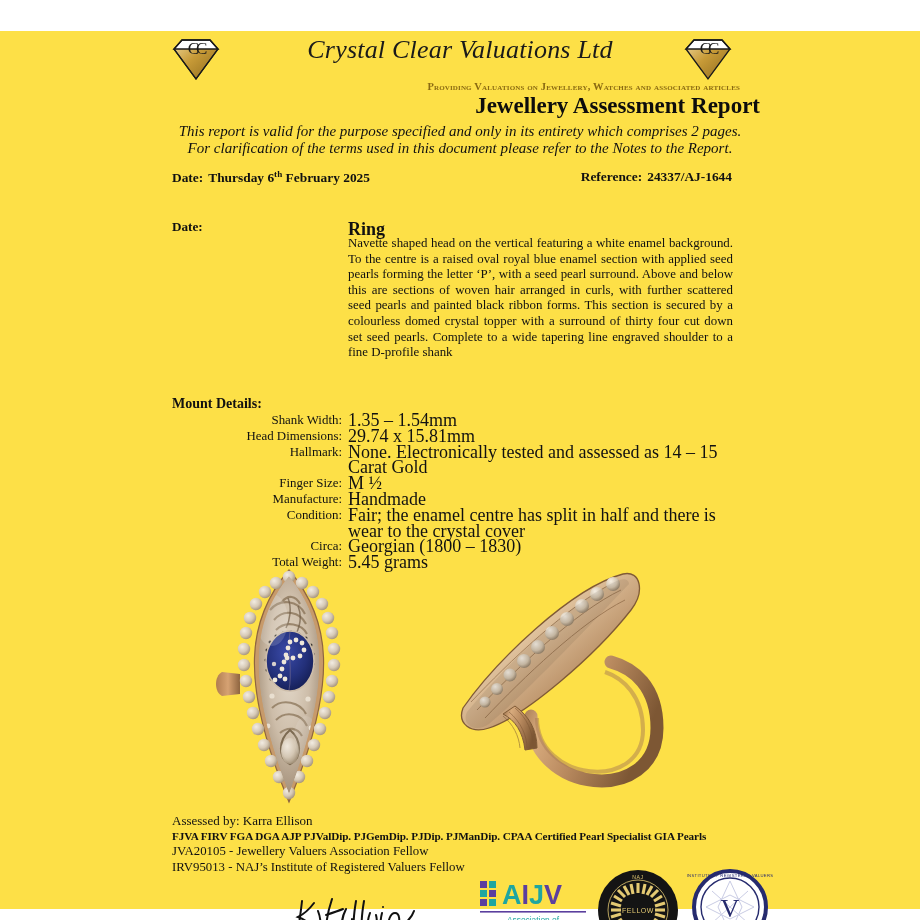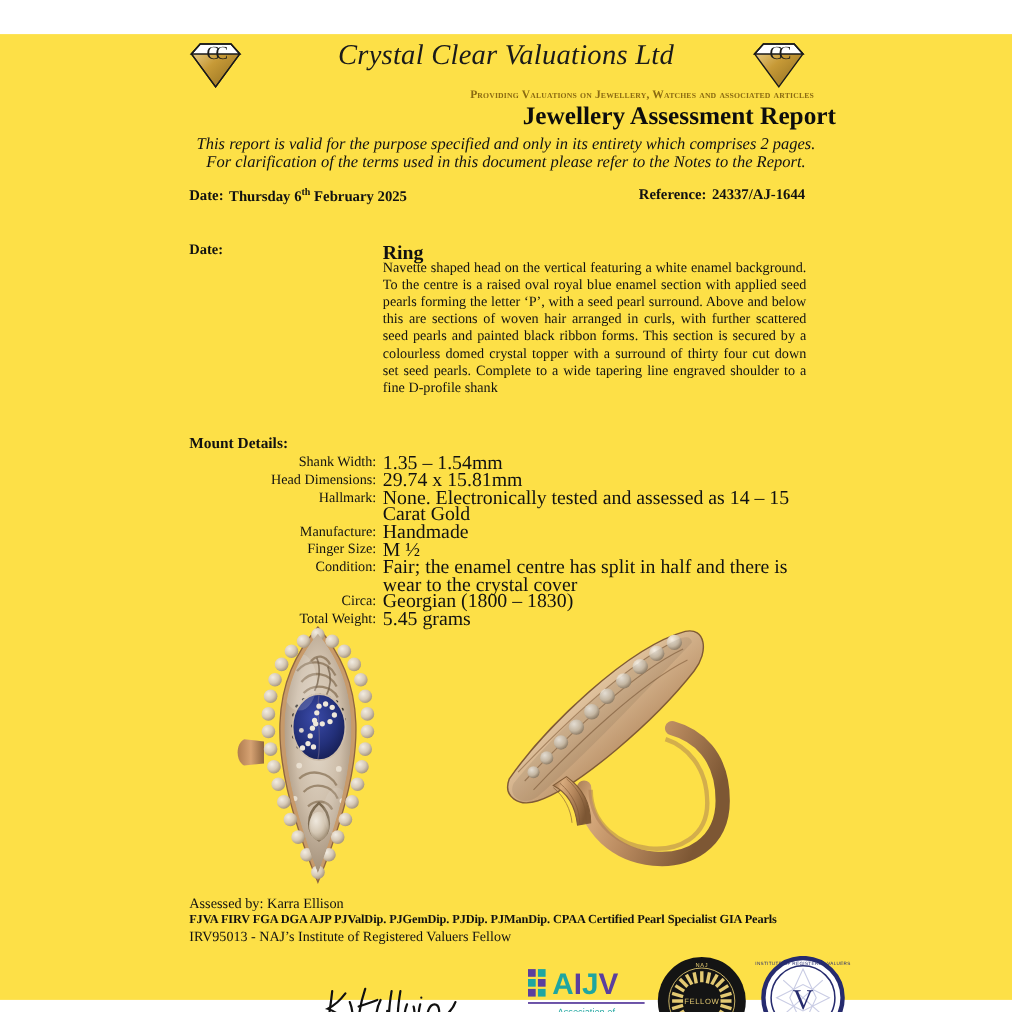--- a/index.html
+++ b/index.html
@@ -300,26 +300,26 @@
     </div>
     <div class="mount-row">
       <span class="m-label">Head Dimensions:</span>
       <span class="m-value">29.74 x 15.81mm</span>
     </div>
     <div class="mount-row">
       <span class="m-label">Hallmark:</span>
       <span class="m-value" style="max-width:420px;">None.  Electronically tested and assessed as 14 – 15 Carat Gold</span>
     </div>
     <div class="mount-row">
+      <span class="m-label">Finger Size:</span>
+      <span class="m-value">M ½</span>
+    </div>
+    <div class="mount-row">
       <span class="m-label">Manufacture:</span>
       <span class="m-value">Handmade</span>
-    </div>
-    <div class="mount-row">
-      <span class="m-label">Finger Size:</span>
-      <span class="m-value">M ½</span>
     </div>
     <div class="mount-row">
       <span class="m-label">Condition:</span>
       <span class="m-value">Fair; the enamel centre has split in half and there is wear to the crystal cover</span>
     </div>
     <div class="mount-row">
       <span class="m-label">Circa:</span>
       <span class="m-value">Georgian (1800 – 1830)</span>
     </div>
     <div class="mount-row">
@@ -529,20 +529,21 @@
 
         <path d="M22 146 C56 104 126 34 174 14 C180 12 184 14 184 18
                  C150 54 84 124 44 158 C30 168 16 158 22 146 Z" fill="#000000" opacity="0.07"></path>
       </svg>
     </div>
   </div>
 
   <div class="footer">
     <div class="assessed-by">Assessed by:  Karra Ellison</div>
     <div class="credentials">FJVA FIRV FGA DGA AJP PJValDip. PJGemDip. PJDip. PJManDip.  CPAA Certified Pearl Specialist  GIA Pearls</div>
+    <div class="membership">JVA20105 - Jewellery Valuers Association Fellow</div>
     <div class="membership">IRV95013 - NAJ’s Institute of Registered Valuers Fellow</div>
   </div>
 
   <div class="signature">
     <svg viewBox="0 0 140 52" width="140" height="52">
       <g fill="none" stroke="#111111" stroke-width="2" stroke-linecap="round">
         <path d="M14 12 C13 22 11 34 10 44"></path>
         <path d="M26 14 C20 22 14 26 10 28 C16 30 22 34 26 42"></path>
         <path d="M30 22 C34 32 33 44 27 47 C22 49 20 45 22 42"></path>
         <path d="M44 10 C40 22 38 34 38 42"></path>

